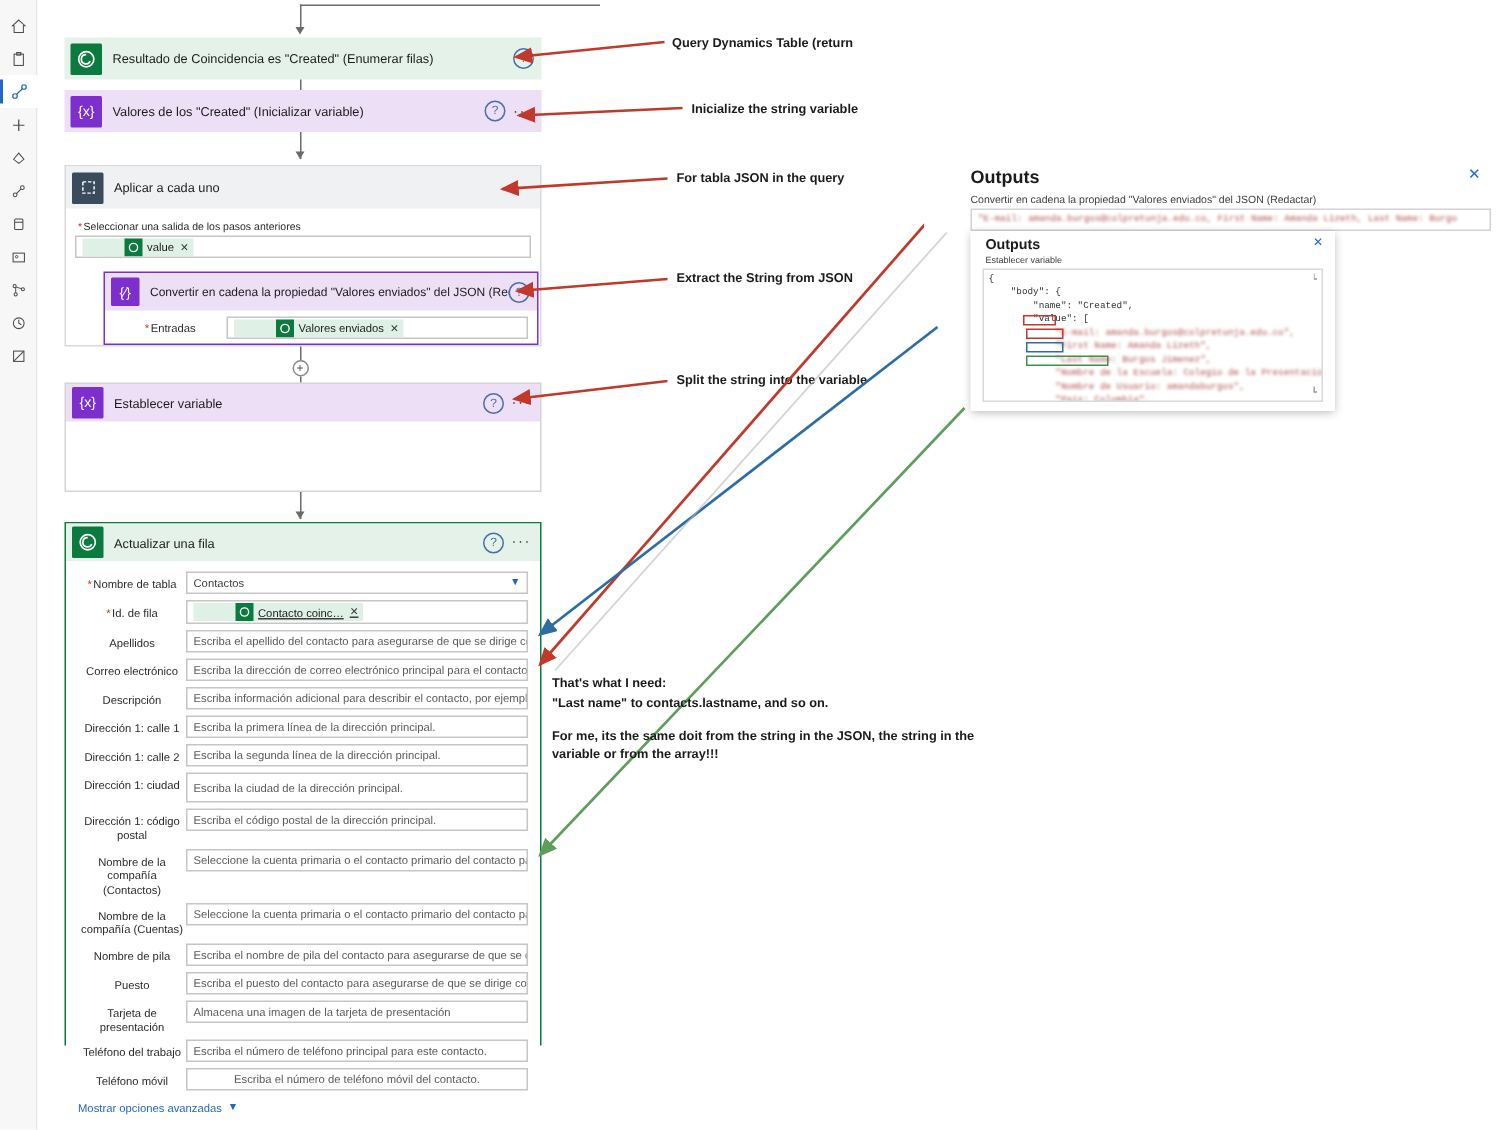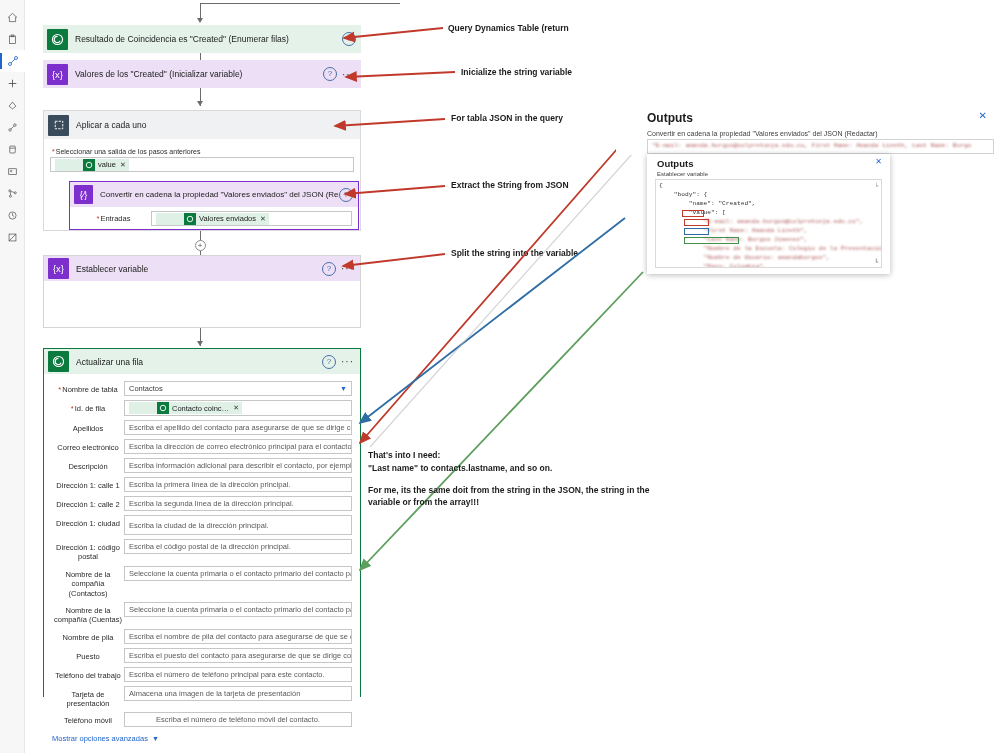--- a/index.html
+++ b/index.html
@@ -316,21 +316,21 @@
       <div class="card-body" style="padding:7px 8px 6px 8px;">
         <div class="frow">
           <div class="flabel req">Nombre de tabla</div>
           <div class="fctl" style="height:15px;">
             <span>Contactos</span>
             <span class="caret">▼</span>
           </div>
         </div>
         <div class="frow">
           <div class="flabel req">Id. de fila</div>
-          <div class="fctl" style="height:16px;">
+          <div class="fctl" style="height:16px;text-decoration:underline;">
             <span class="token tok-green-bg">
               <span class="tk-ic tk-green">
                 <svg width="8" height="8" viewBox="0 0 16 16">
                     <circle cx="8" cy="8" r="5.5" fill="none" stroke="#fff" stroke-width="1.8"></circle>
                   </svg>
               </span>
               <span>Contacto coinc…</span>
               <span class="tk-x">✕</span>
             </span>
           </div>
@@ -397,29 +397,29 @@
                 <span>Escriba el nombre de pila del contacto para asegurarse de que se dirige correcta</span>
               </div>
             </div>
             <div class="frow">
               <div class="flabel">Puesto</div>
               <div class="fctl ph" style="height: 15px;">
                 <span>Escriba el puesto del contacto para asegurarse de que se dirige correctamente a</span>
               </div>
             </div>
             <div class="frow">
+              <div class="flabel">Tarjeta de presentación</div>
+              <div class="fctl ph" style="height: 15px;">
+                <span>Almacena una imagen de la tarjeta de presentación</span>
+              </div>
+            </div>
+            <div class="frow">
               <div class="flabel">Teléfono del trabajo</div>
               <div class="fctl ph" style="height: 15px;">
                 <span>Escriba el número de teléfono principal para este contacto.</span>
-              </div>
-            </div>
-            <div class="frow">
-              <div class="flabel">Tarjeta de presentación</div>
-              <div class="fctl ph" style="height: 15px;">
-                <span>Almacena una imagen de la tarjeta de presentación</span>
               </div>
             </div>
             <div class="frow">
               <div class="flabel">Teléfono móvil</div>
               <div class="fctl ph" style="height: 15px; justify-content: center;">
                 <span>Escriba el número de teléfono móvil del contacto.</span>
               </div>
             </div>
           </div>
 
@@ -462,21 +462,21 @@
       <line x1="600" y1="140" x2="335" y2="443" stroke="#c0392b" stroke-width="1.8" marker-end="url(#ah-red)"></line>
 
       <line x1="600" y1="218" x2="335" y2="423" stroke="#2e6da4" stroke-width="1.8" marker-end="url(#ah-blue)"></line>
 
       <line x1="618" y1="272" x2="335" y2="570" stroke="#5d9e5d" stroke-width="1.8" marker-end="url(#ah-green)"></line>
 
       <line x1="616" y1="144" x2="345" y2="447" stroke="#b8b8b8" stroke-width="1.2" opacity=".6"></line>
     </svg>
 
     <div class="anno multi" style="left:343px;top:449px;width:300px;line-height:1.5;">
-      <div>That's into I need:</div>
+      <div>That's what I need:</div>
       <div>"Last name" to contacts.lastname, and so on.</div>
       <div style="height:9px"></div>
       <div>For me, its the same doit from the string in the JSON, the string in the</div>
       <div>variable or from the array!!!</div>
     </div>
 
     <div class="popup" style="left:591px;top:106px;width:382px;height:49px;box-shadow:none;background:#fff;">
       <div class="popup-title" style="position:absolute;left:31px;top:5px;">Outputs</div>
       <div class="popup-x" style="right:11px;top:4px;">✕</div>
       <div class="popup-sub" style="position:absolute;left:31px;top:24px;">Convertir en cadena la propiedad "Valores enviados" del JSON (Redactar)</div>

